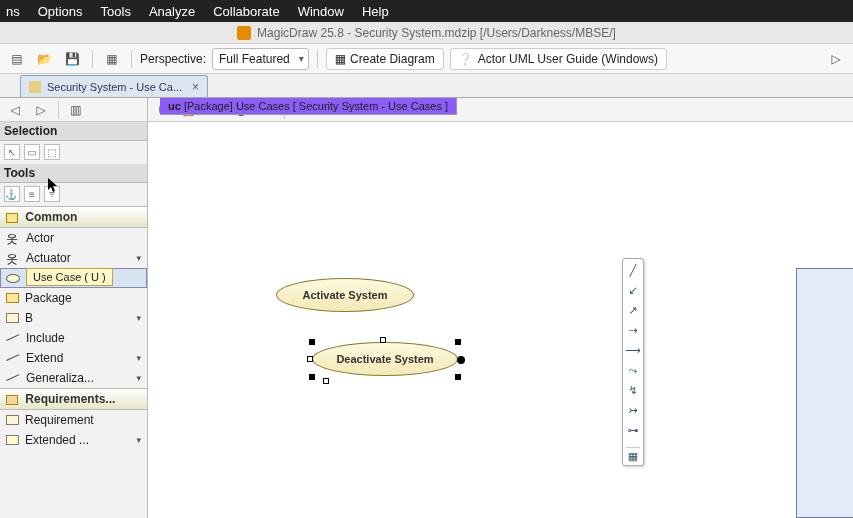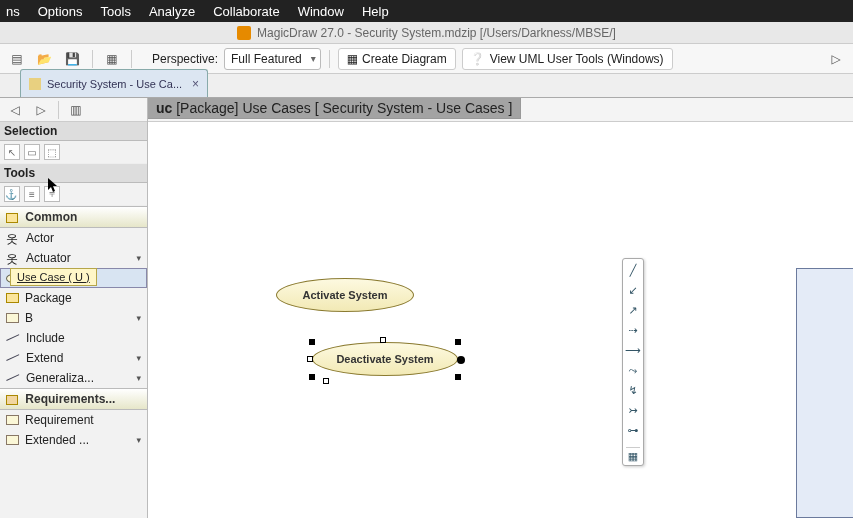--- a/index.html
+++ b/index.html
@@ -10,28 +10,28 @@
 .menubar span { cursor: default; text-align: right; }
 
 
 .titlebar { background: #e8e8e8; height: 22px; display: flex; align-items: center; justify-content: center; color: #666; font-size: 12px; border-bottom: 1px solid #ccc; }
 .titlebar .mdicon { width:14px;height:14px;background:#e68a00; margin-right:6px; border-radius:2px; display:inline-block; }
 
 
 .maintb { background: #f7f7f7; height: 30px; display:flex; align-items:center; gap:6px; padding:0 6px; border-bottom:1px solid #ccc; }
 .tb-btn { width:22px; height:22px; border:1px solid transparent; border-radius:3px; display:flex; align-items:center; justify-content:center; color:#555; }
 .tb-sep { width:1px; height:18px; background:#ccc; margin:0 2px; }
-.perspective-lbl { margin-left:12px; }
+.perspective-lbl { margin-left:0; }
 .combo { border:1px solid #bbb; background:#fff; height:22px; padding:0 18px 0 6px; display:flex; align-items:center; position:relative; border-radius:3px; }
 .combo::after { content:"▾"; position:absolute; right:4px; color:#666; font-size:10px; }
 .btnlink { border:1px solid #ccc; background:#fff; height:22px; padding:0 8px; display:flex; align-items:center; gap:4px; border-radius:3px; }
 
 
 .tabbar { background:#efefef; height:24px; display:flex; align-items:flex-end; padding-left:20px; border-bottom:1px solid #aaa; }
-.tab { background:#dce6f2; border:1px solid #8aa; border-bottom:none; height:28px; padding:0 8px; display:flex; align-items:center; gap:6px; border-radius:3px 3px 0 0; font-size:11px; color:#335; }
+.tab { background:#dce6f2; border:1px solid #8aa; border-bottom:none; height:22px; padding:0 8px; display:flex; align-items:center; gap:6px; border-radius:3px 3px 0 0; font-size:11px; color:#335; }
 .tab .close { color:#557; margin-left:4px; font-size:12px; }
 
 
 .workspace { display:flex; height:calc(518px - 22px - 22px - 30px - 24px); }
 .sidebar { width:148px; background:#f2f2f2; border-right:1px solid #bbb; overflow:hidden; }
 .canvaswrap { flex:1; position:relative; background:#fff; overflow:hidden; }
 .edgetb { height:24px; background:#f4f4f4; border-bottom:1px solid #ccc; display:flex; align-items:center; gap:4px; padding:0 4px; }
 
 
 .sb-header { background:#ddd; font-weight:bold; padding:2px 4px; border-bottom:1px solid #bbb; font-size:12px; }
@@ -40,24 +40,24 @@
 .sec-hdr { background:linear-gradient(#fff,#e6e6c9); font-weight:bold; padding:3px 6px; border-top:1px solid #bbb; border-bottom:1px solid #bbb; font-size:12px; color:#333; }
 .palette-item { display:flex; align-items:center; gap:6px; padding:3px 6px; font-size:12px; position:relative; }
 .palette-item.selected { background:#d8e4f2; border:1px solid #88a; padding:2px 5px; }
 .pi-icon { width:14px; height:14px; display:inline-block; }
 .pi-arrow { margin-left:auto; font-size:9px; color:#555; }
 .icon-ellipse { width:14px;height:9px;border:1px solid #665; border-radius:50%; background:#fbf7d7; }
 .icon-folder { width:13px;height:10px;border:1px solid #a80; background:#fbe59b; }
 .icon-line { width:14px; height:2px; border-top:1px solid #445; transform:rotate(-25deg); }
 .icon-rect { width:13px;height:10px;border:1px solid #876; background:#fbf7d7; }
 
-.tooltip { position:absolute; left:10px; top:40px; background:#fff7c8; border:1px solid #b6a64a; padding:2px 6px; font-size:11px; z-index:5; white-space:nowrap;text-decoration:underline; }
-
-
-.canvas-tab { position:absolute; left:0; top:0; background:#a3a3a3; border:1px solid #999; border-top:none; border-left:none; padding:2px 8px; font-size:14px; }
+.tooltip { position:absolute; left:26px; top:40px; background:#fff7c8; border:1px solid #b6a64a; padding:2px 6px; font-size:11px; z-index:5; white-space:nowrap; }
+
+
+.canvas-tab { position:absolute; left:12px; top:0; background:#8b5cf6; border:1px solid #999; border-top:none; border-left:none; padding:2px 8px; font-size:11px; }
 .canvas-tab b { font-weight:bold; }
 
 
 .usecase { position:absolute; border:1px solid #8a7a30; background:linear-gradient(#fdf9e0,#f2e9b5); border-radius:50%; display:flex; align-items:center; justify-content:center; font-size:11px; font-weight:bold; color:#333; }
 .usecase.sel { outline:none; }
 .handle { position:absolute; width:6px;height:6px;background:#000; }
 .handle.open { background:#fff; border:1px solid #000; width:6px;height:6px; }
 
 
 .linkpalette { position:absolute; left:474px; top:160px; width:22px; background:#fff; border:1px solid #aaa; border-radius:3px; display:flex; flex-direction:column; align-items:center; padding:4px 0; gap:6px; box-shadow:1px 1px 3px rgba(0,0,0,.2); }
@@ -78,21 +78,21 @@
   <span>Options</span>
   <span>Tools</span>
   <span>Analyze</span>
   <span>Collaborate</span>
   <span>Window</span>
   <span>Help</span>
 </div>
 
 <div class="titlebar">
   <span class="mdicon"></span>
-  <span>MagicDraw 27.0 - Security System.mdzip [/Users/Darkness/MBSE/]</span>
+  <span>MagicDraw 25.8 - Security System.mdzip [/Users/Darkness/MBSE/]</span>
 </div>
 
 <div class="maintb">
   <div class="tb-btn">
       <span>▤</span>
     </div>
   <div class="tb-btn">
       <span>📂</span>
     </div>
   <div class="tb-btn">
@@ -107,21 +107,21 @@
   <div class="combo">
       <span>Full Featured</span>
     </div>
   <div class="tb-sep"></div>
   <div class="btnlink">
     <span>▦</span>
     <span>Create Diagram</span>
   </div>
   <div class="btnlink">
     <span>❔</span>
-    <span>View UML User Tools (Windows)</span>
+    <span>Actor UML User Guide (Windows)</span>
   </div>
   <div class="tb-btn" style="margin-left:auto">▷</div>
 </div>
 
 <div class="tabbar">
   <div class="tab">
     <span style="width:12px;height:12px;background:#e8d080;display:inline-block;"></span>
     <span>Security System - Use Ca...</span>
     <span class="close">×</span>
   </div>

